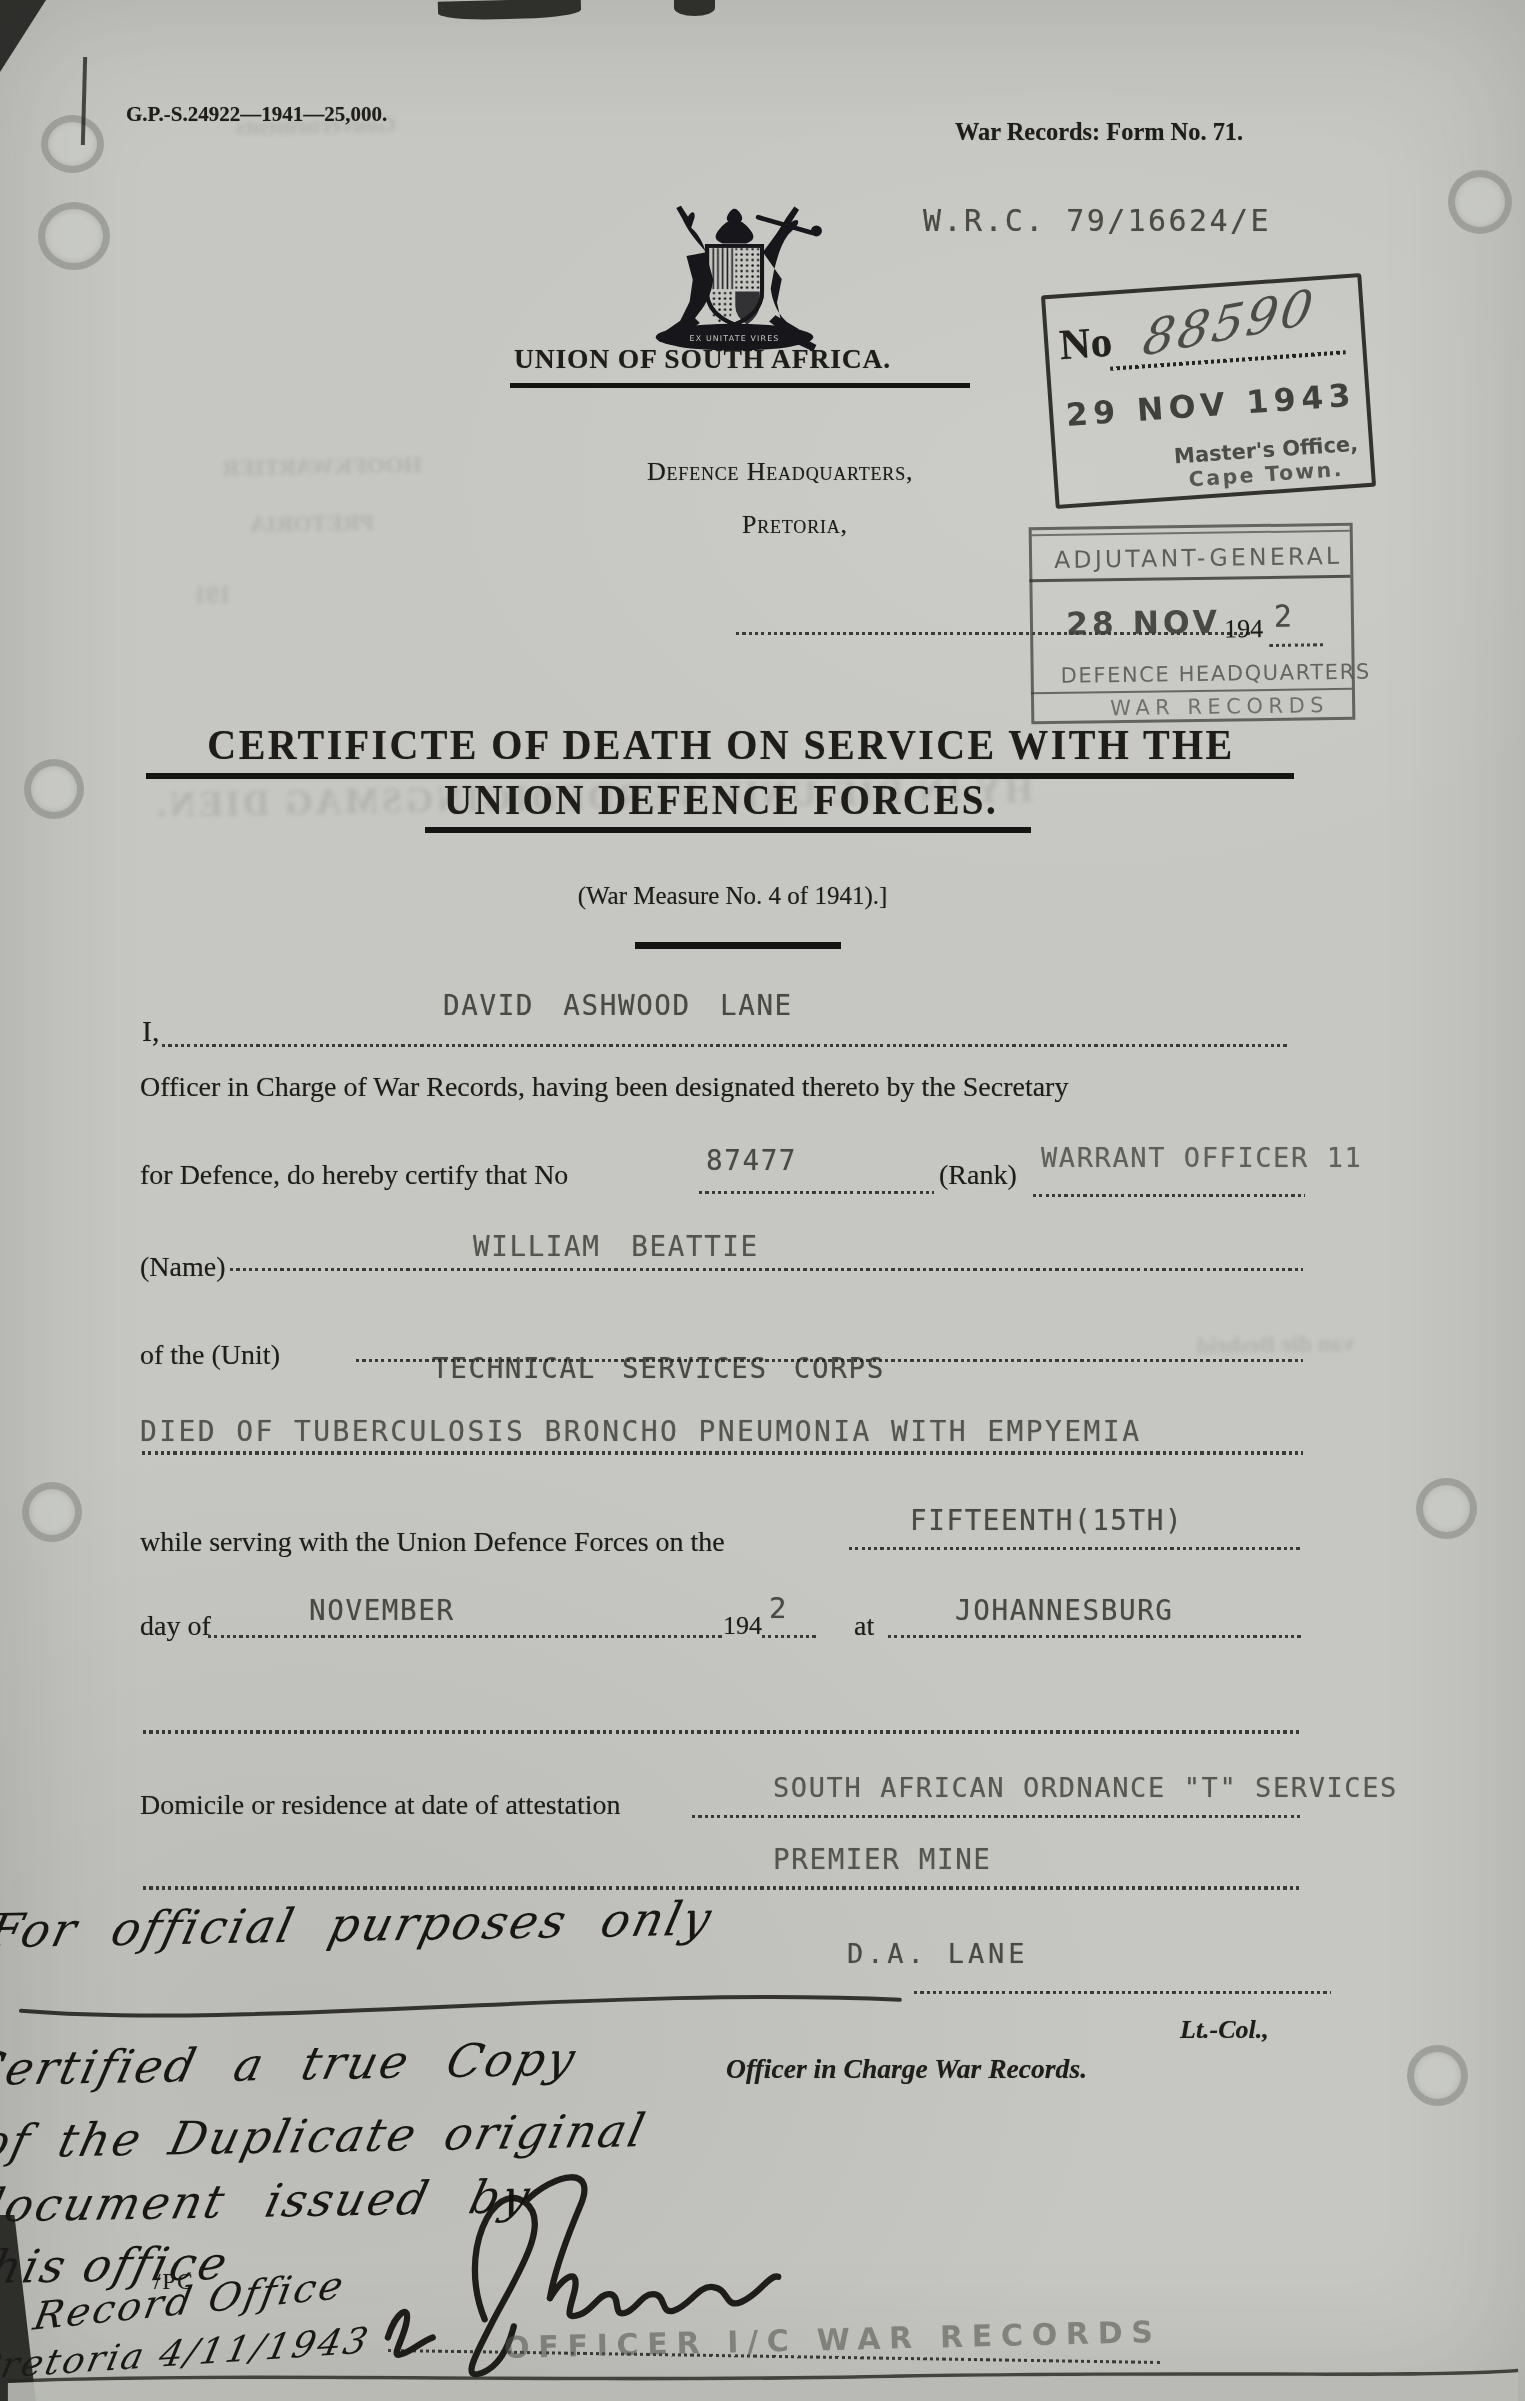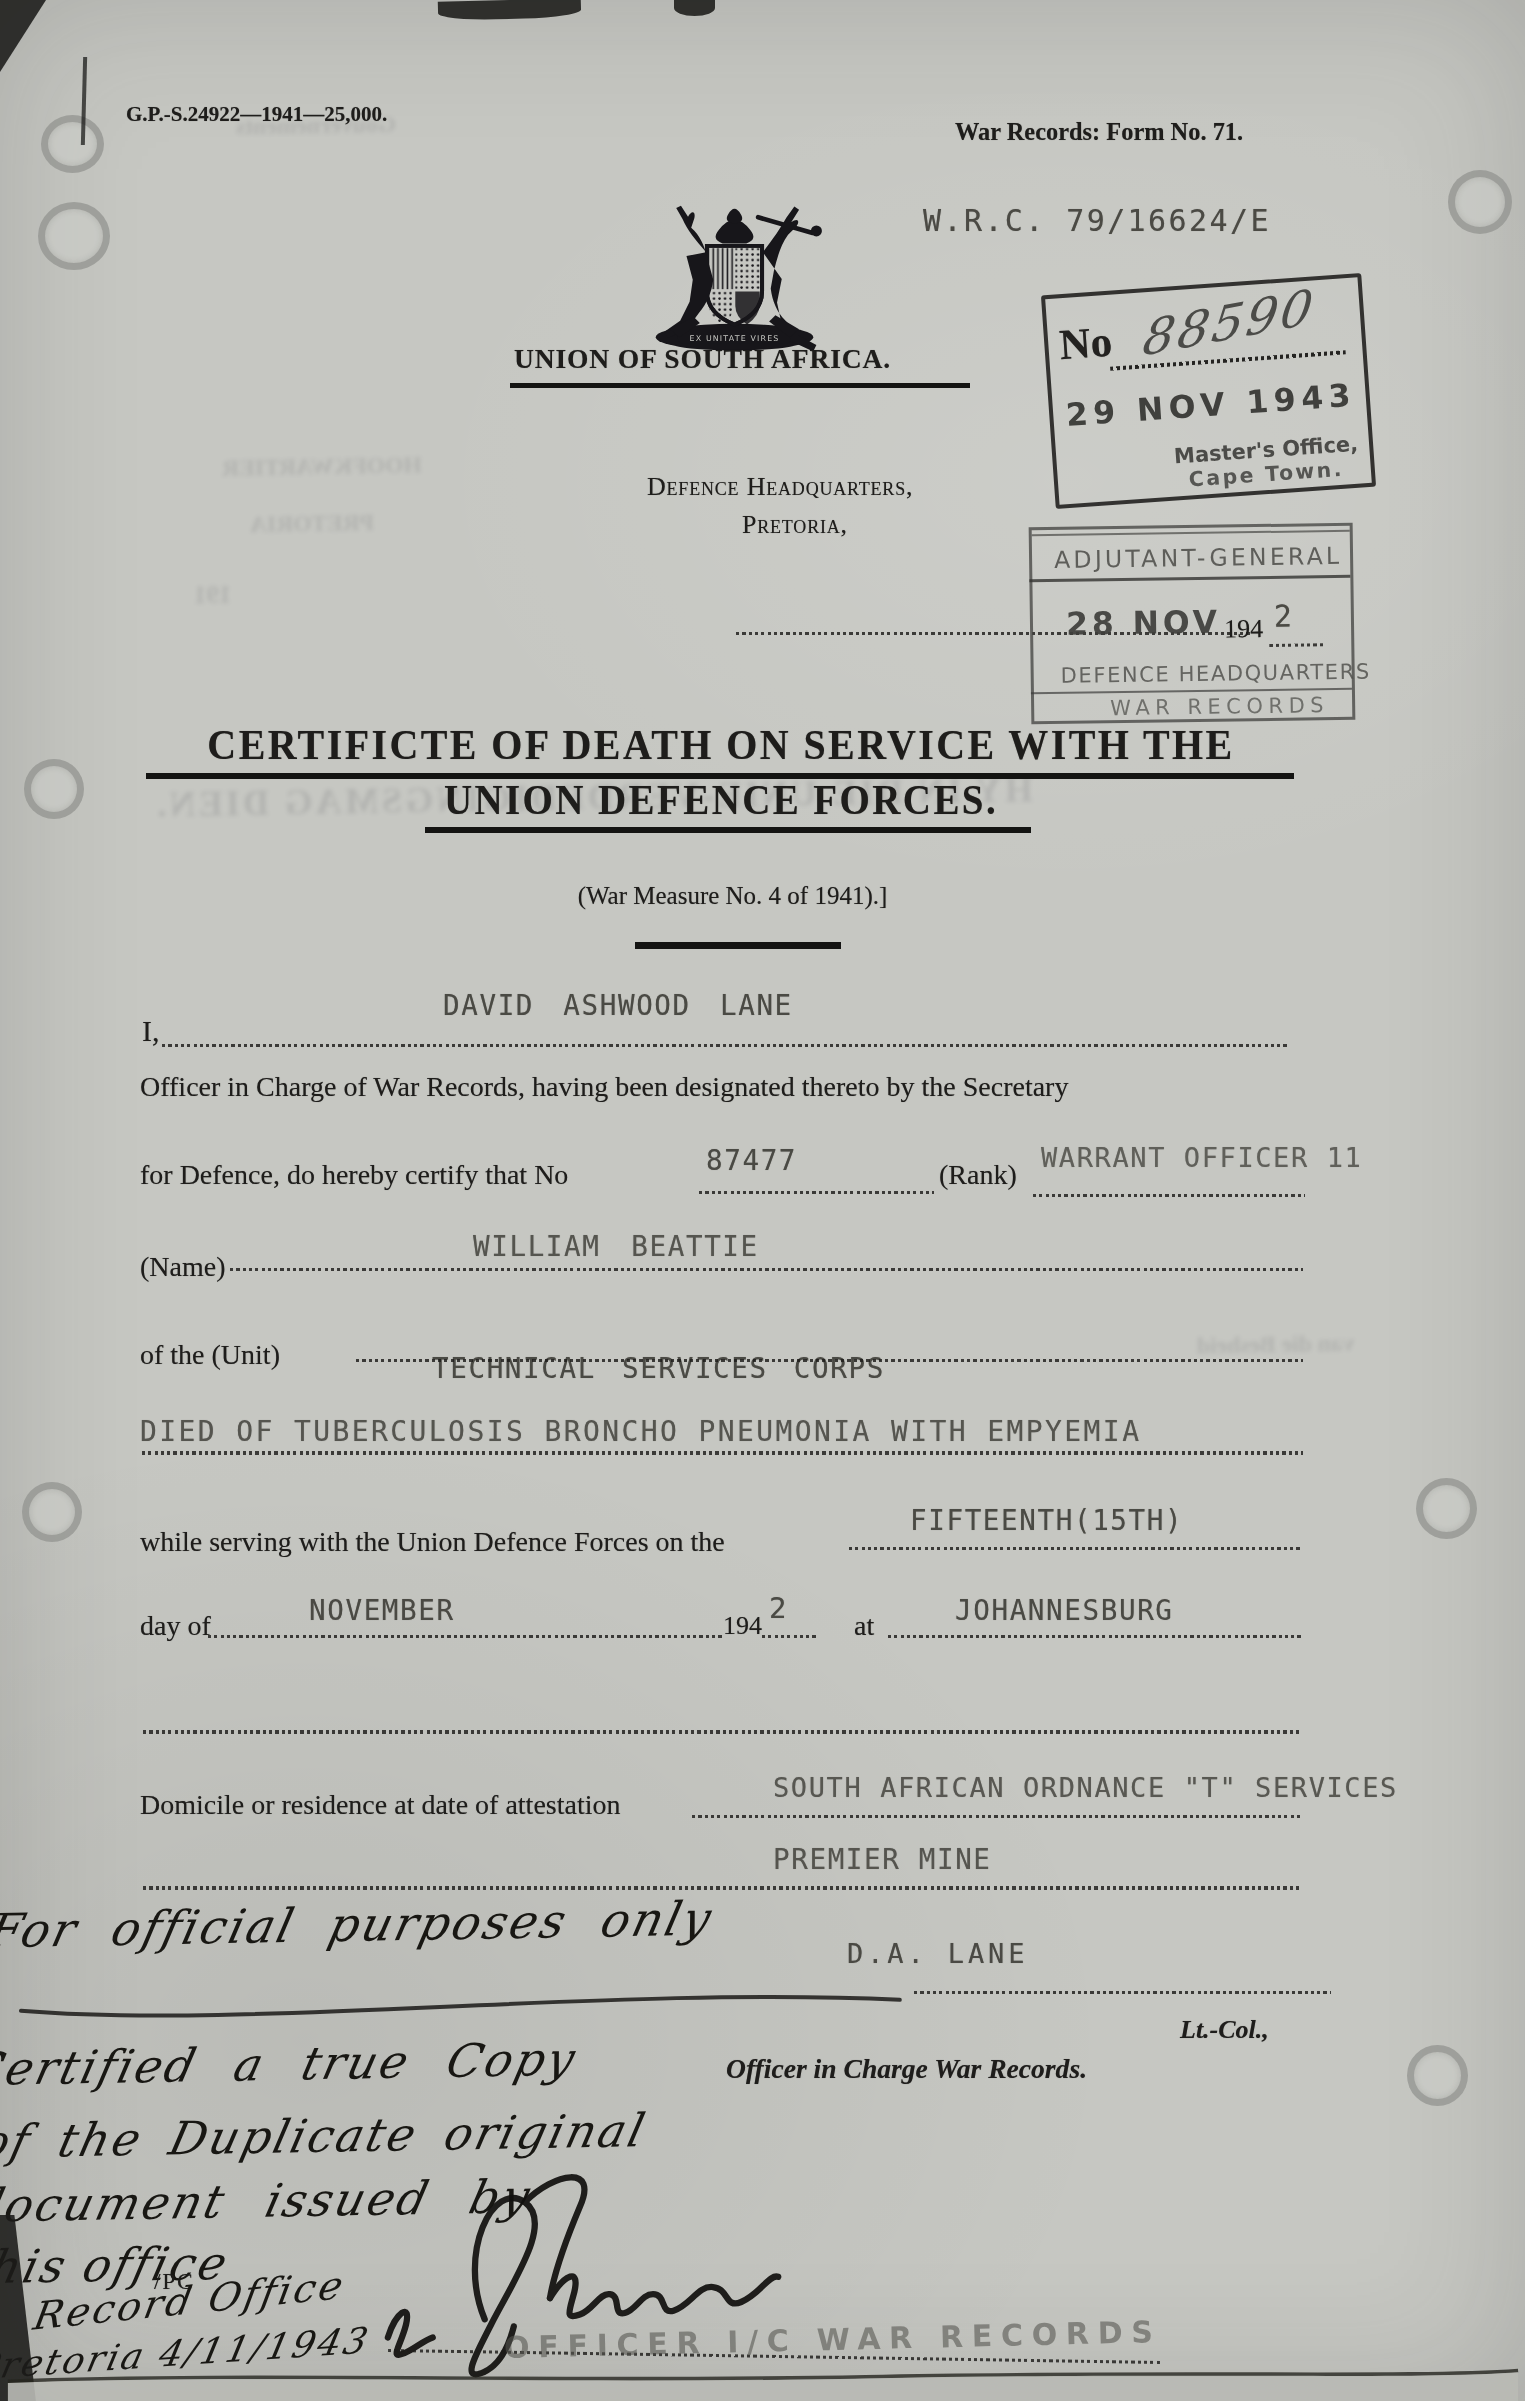--- a/index.html
+++ b/index.html
@@ -76,21 +76,21 @@
     <path d="M84,70 C70,54 60,42 54,28 l-8,-14 6,-3 9,14 c4,-8 10,-8 8,2 l-4,12 c14,12 18,28 22,44 l6,22 c-2,16 -8,30 -18,42 l-16,22 -24,10 -4,-8 20,-14 12,-24 4,-28 -8,-30Z" fill="#17161a"></path>
     <path d="M38,168 l30,-16 8,8 -26,18Z" fill="#17161a"></path>
 
     <path d="M156,70 C170,52 178,40 186,26 l10,-14 6,4 -10,16 c8,-6 12,-2 6,6 l-10,10 c-10,14 -14,30 -18,46 l-4,22 c2,16 8,30 18,40 l18,20 22,12 -4,8 -26,-12 -14,-22 -6,-28 6,-30Z" fill="#17161a"></path>
     <path d="M202,168 l-30,-18 -8,8 26,20Z" fill="#17161a"></path>
   </svg>
 
   <span class="abs serif bold nowrap" style="left:514px;top:343px;font-size:27.6px;letter-spacing:0.8px;">UNION OF SOUTH AFRICA.</span>
   <div class="abs rule" style="left:510px;top:383px;width:460px;height:4.7px;"></div>
 
-  <span class="abs serif sc nowrap" style="left:647px;top:457px;font-size:26px;margin-top:15px;">Defence Headquarters,</span>
+  <span class="abs serif sc nowrap" style="left:647px;top:457px;font-size:26px;">Defence Headquarters,</span>
   <span class="abs serif sc nowrap" style="left:742px;top:510px;font-size:26px;">Pretoria,</span>
 
   <div class="abs leader" style="left:736px;top:632px;width:516px;"></div>
 
   <div class="abs" style="left:1048px;top:284px;width:313px;height:206px;border:4.7px solid rgba(30,29,27,.88);
        transform:rotate(-4deg);border-radius:3.2px;">
     <span class="abs serif bold" style="left:11px;top:22px;font-size:43px;color:#232220;">No</span>
     <div class="abs leader" style="left:60px;top:72px;width:236px;height:3.9px;opacity:.95;"></div>
     <span class="abs hw" style="left:98px;top:7.9px;font-size:49px;color:#4b4b48;transform:skewX(-18deg) rotate(-7deg);">88590</span>
     <span class="abs stamp-sans bold nowrap" style="left:12.6px;top:99px;font-size:31.5px;letter-spacing:5.5px;color:#32322f;opacity:.9;">29 NOV 1943</span>

